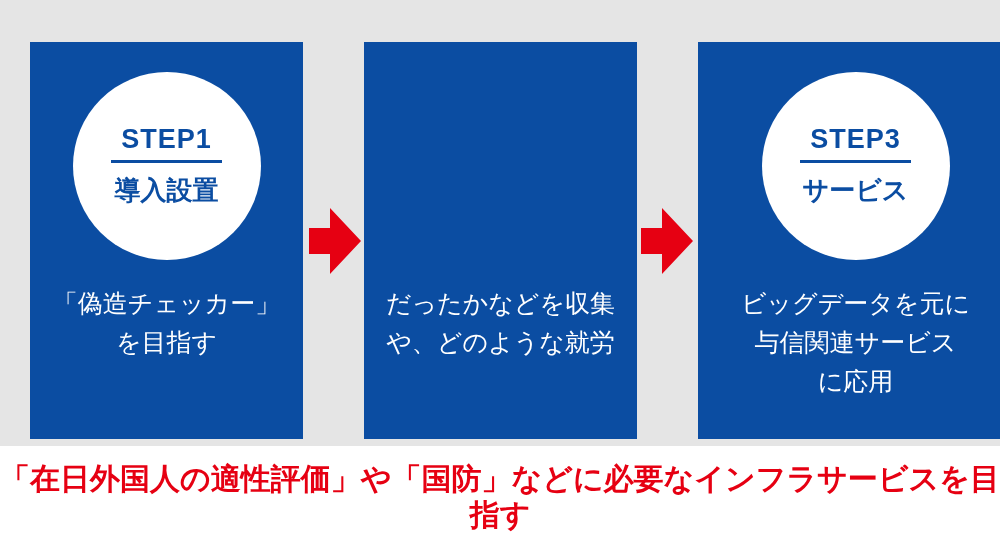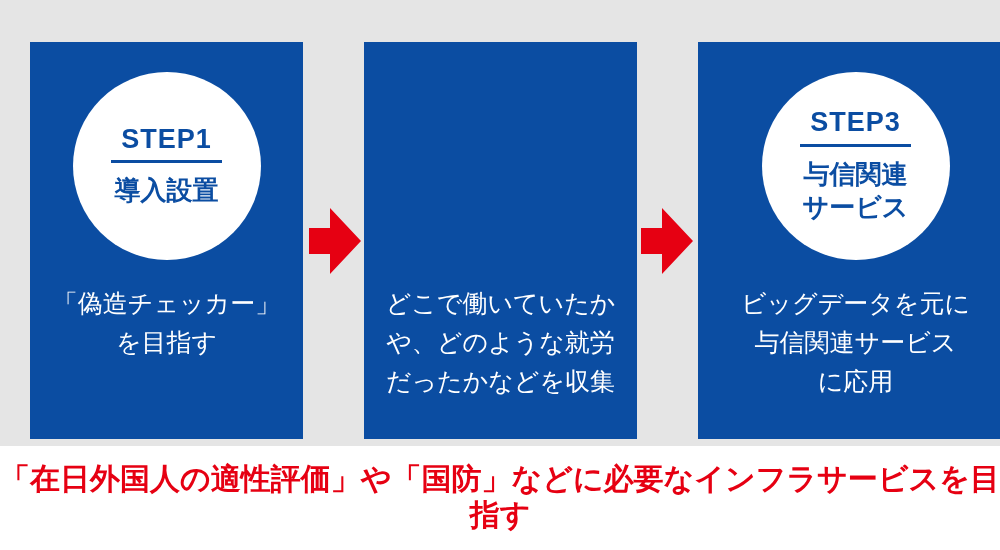--- a/index.html
+++ b/index.html
@@ -111,37 +111,35 @@
   </div>
 
   <div class="arrow arrow-1">
     <svg viewBox="0 0 52 66" xmlns="http://www.w3.org/2000/svg">
       <polygon points="0,20 21,20 21,0 52,33 21,66 21,46 0,46"></polygon>
     </svg>
   </div>
 
   <div class="panel panel-2">
     <div class="panel-body">
-      <div>どこで働いていたか</div>
+      <div>だったかなどを収集</div>
       <div>や、どのような就労</div>
-      <div>だったかなどを収集</div>
     </div>
   </div>
 
   <div class="arrow arrow-2">
     <svg viewBox="0 0 52 66" xmlns="http://www.w3.org/2000/svg">
       <polygon points="0,20 21,20 21,0 52,33 21,66 21,46 0,46"></polygon>
     </svg>
   </div>
 
   <div class="panel panel-3">
     <div class="circle">
       <div class="step-label">STEP3</div>
       <div class="step-title">
-        <div>与信関連</div>
         <div>サービス</div>
       </div>
     </div>
     <div class="panel-body">
       <div>ビッグデータを元に</div>
       <div>与信関連サービス</div>
       <div>に応用</div>
     </div>
   </div>
 

